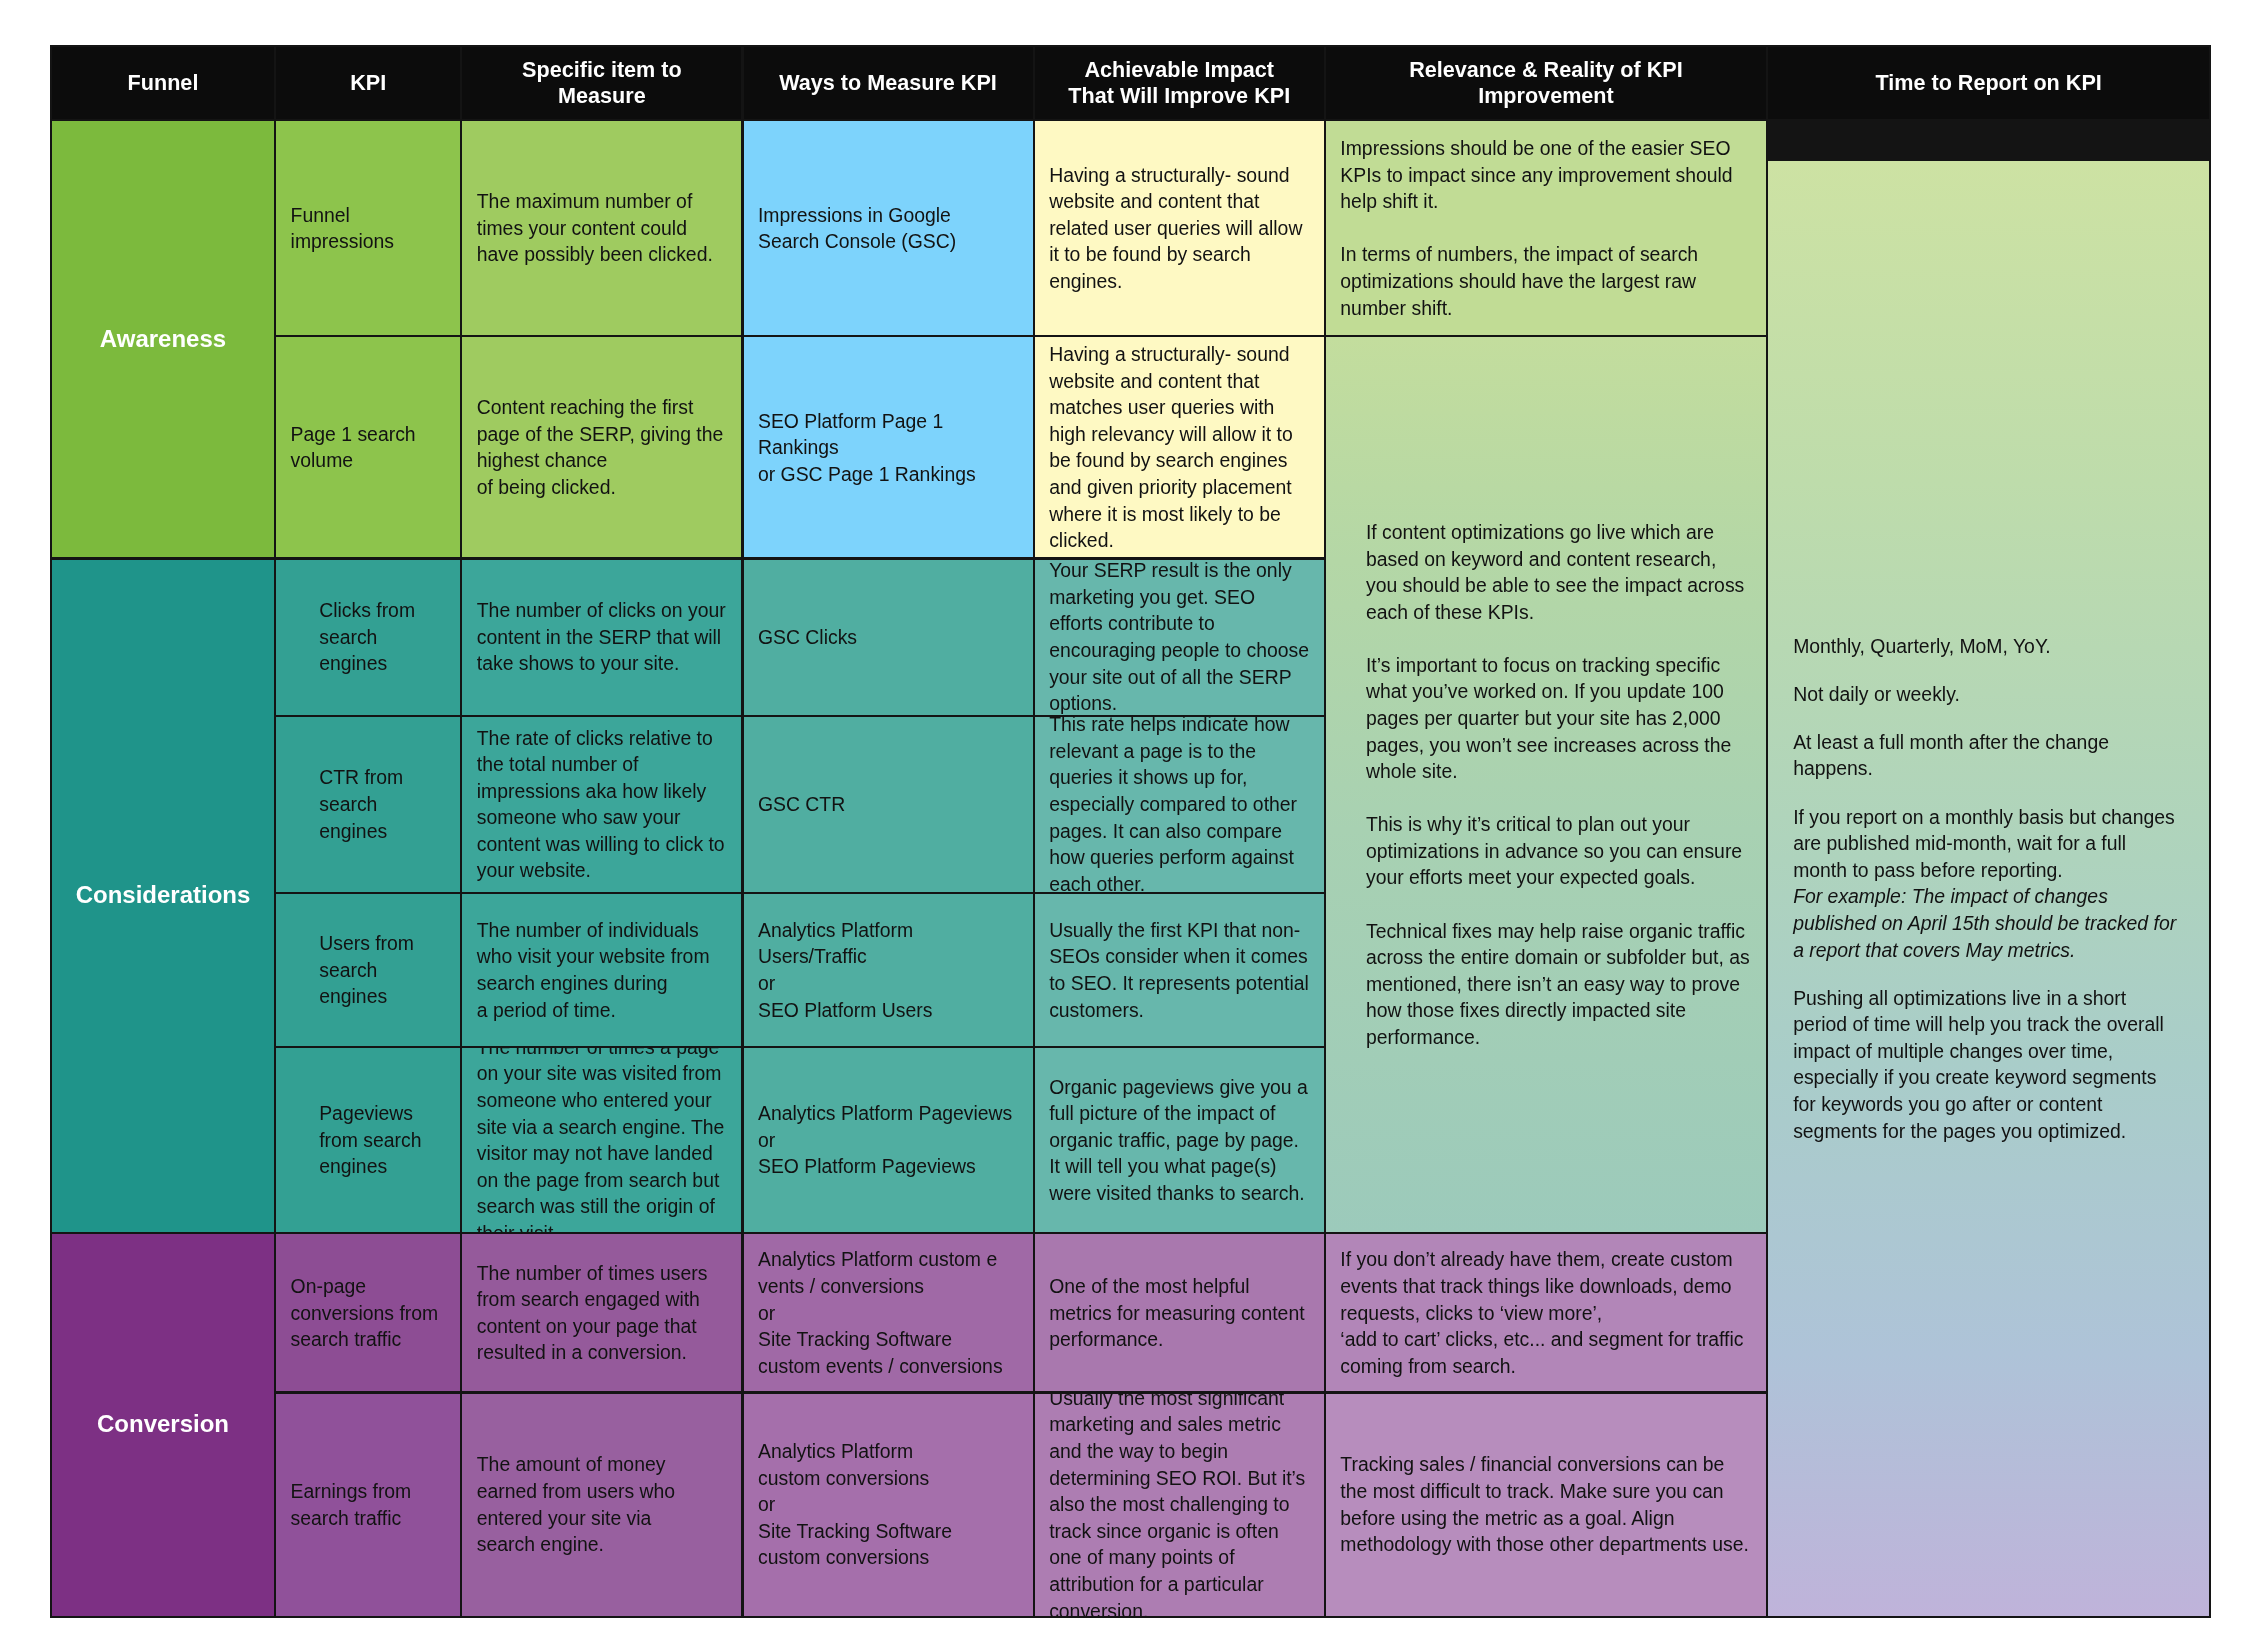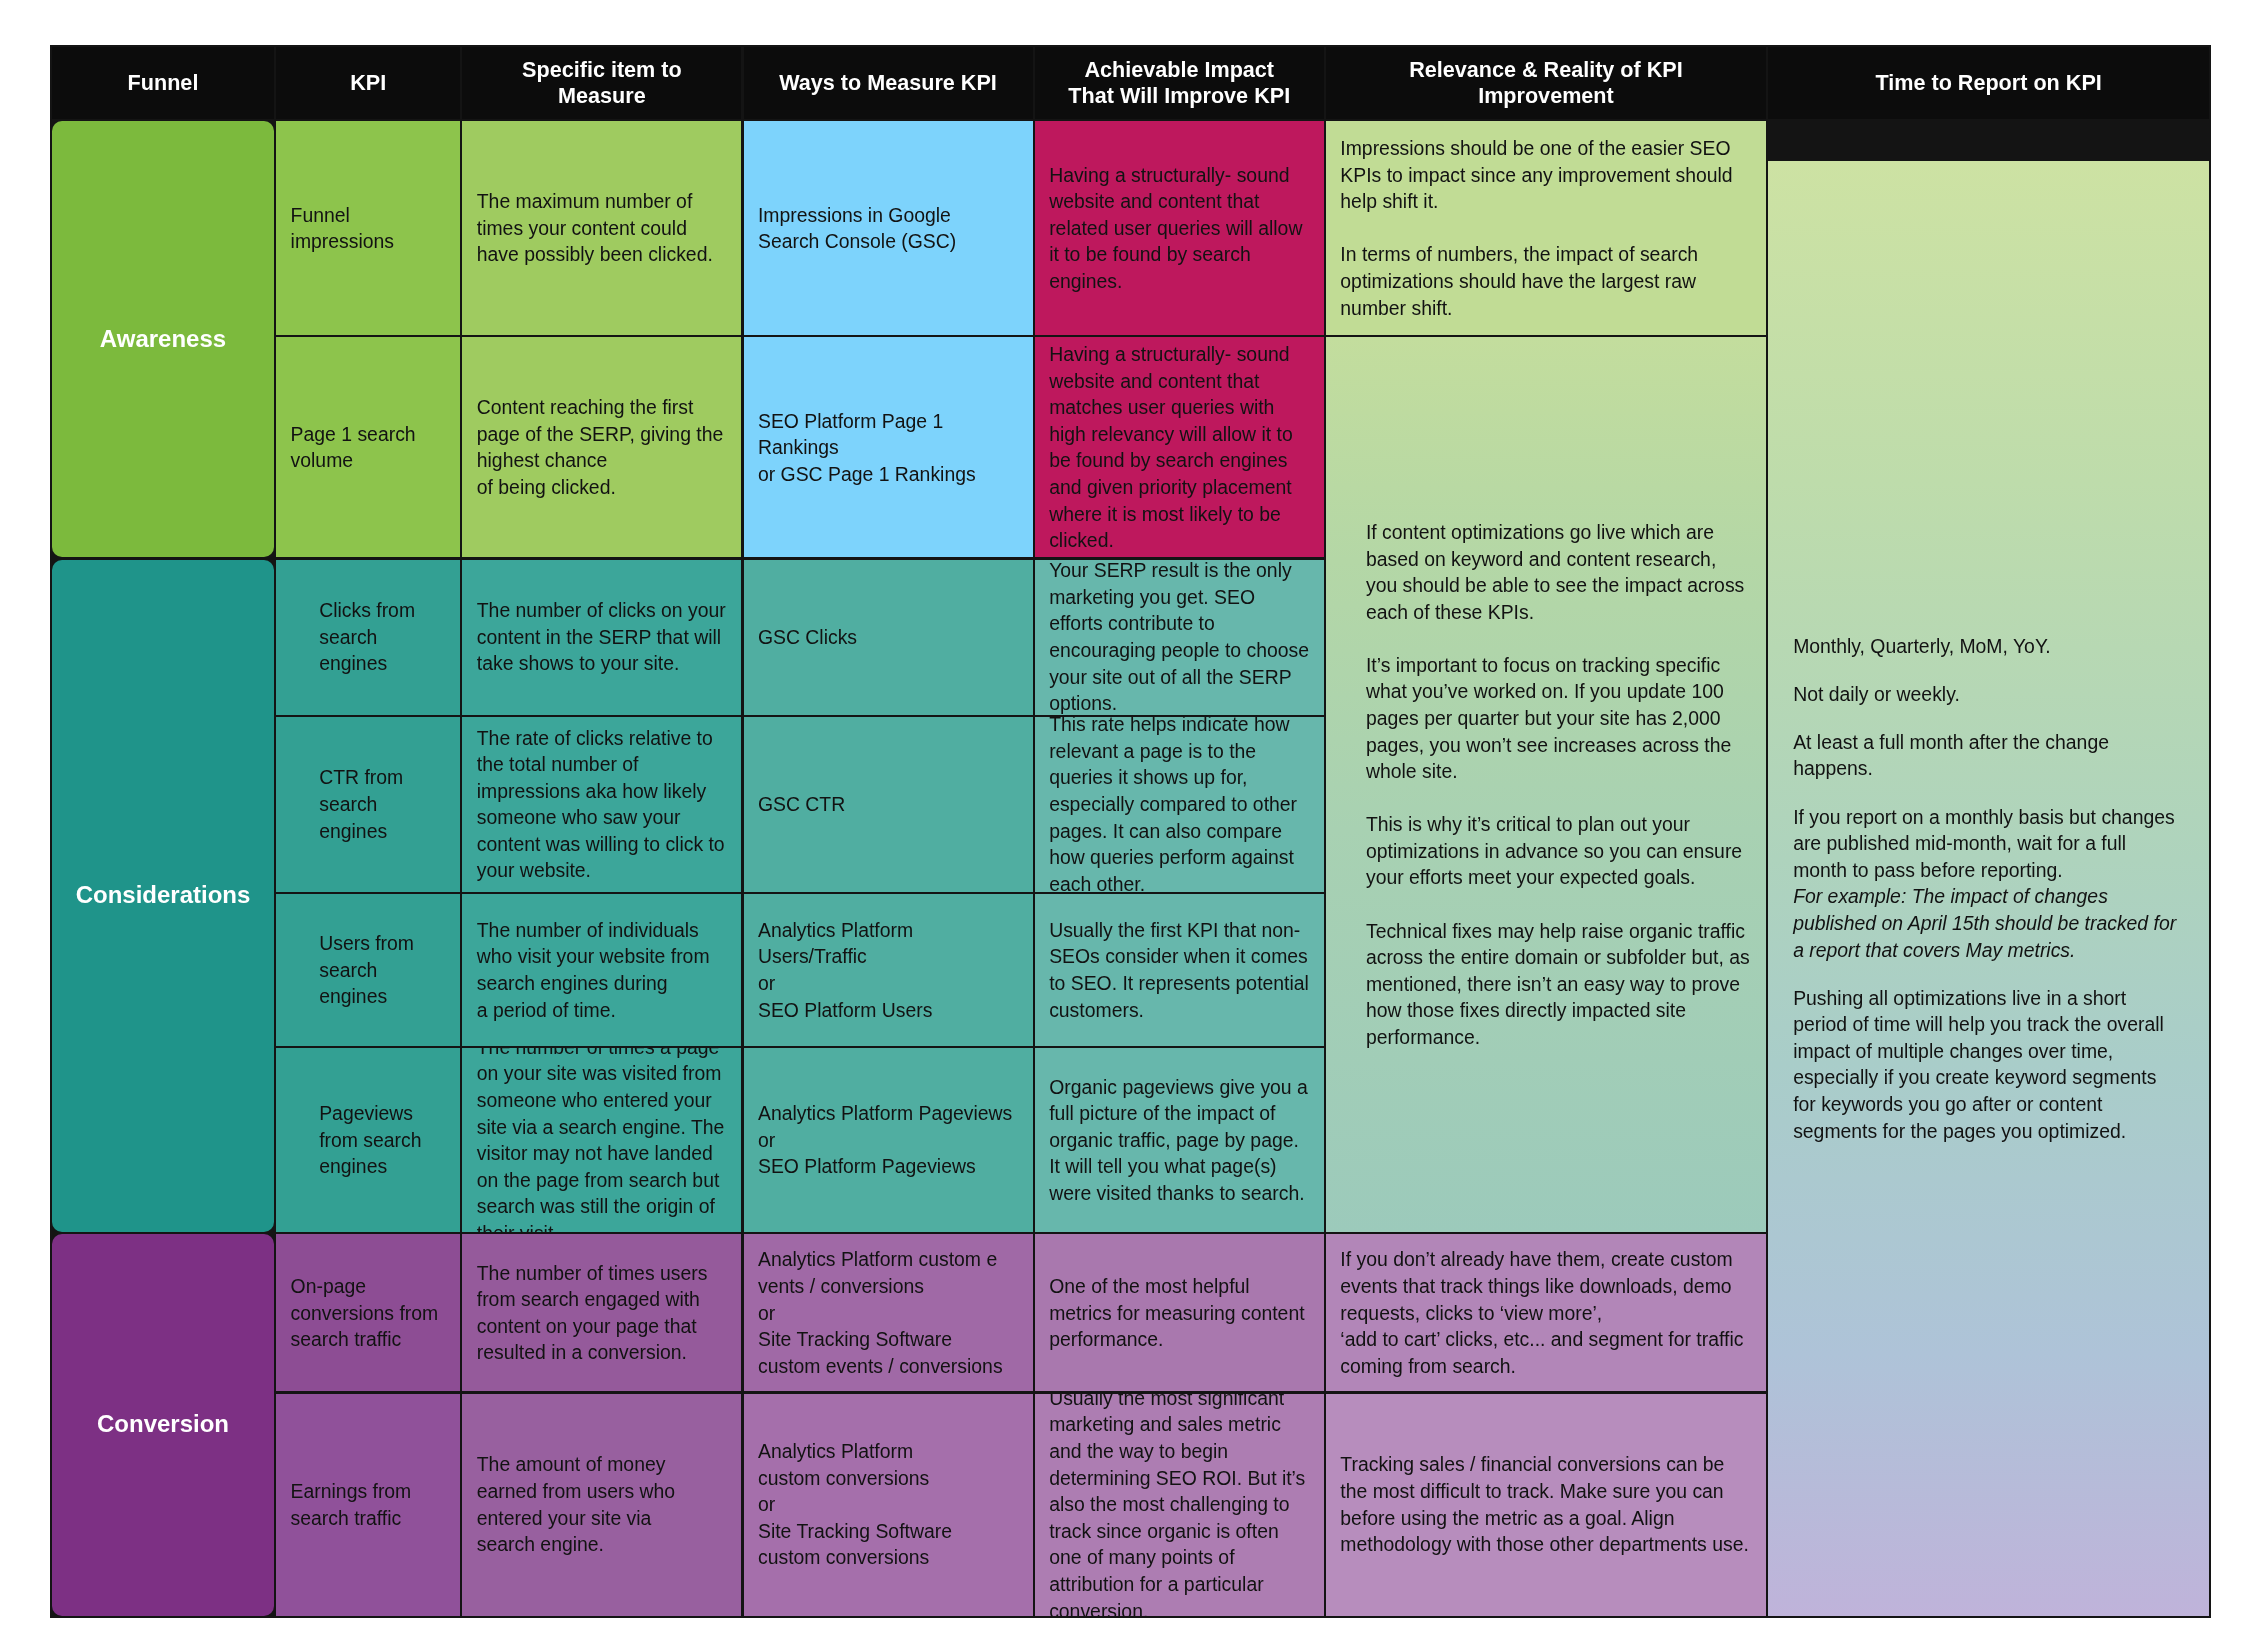--- a/index.html
+++ b/index.html
@@ -22,37 +22,37 @@
     padding:10px 14.4px;overflow:hidden;
     font-size:19.4px;line-height:1.37;
     white-space:pre-line;
   }
   .hd{
     background:#0c0c0c;color:#ffffff;font-weight:bold;font-size:21.6px;
     justify-content:center;text-align:center;line-height:1.2;
   }
   .funnel{
     justify-content:center;text-align:center;
-    color:#ffffff;font-weight:bold;font-size:24px;border-radius:10px;
+    color:#ffffff;font-weight:bold;font-size:24px;
   }
   
   .c1{grid-column:1}.c2{grid-column:2}.c3{grid-column:3}.c4{grid-column:4}
   .c5{grid-column:5}.c6{grid-column:6}.c7{grid-column:7}
   .r1{grid-row:1}.r2{grid-row:2}.r3{grid-row:3}.r4{grid-row:4}.r5{grid-row:5}
   .r6{grid-row:6}.r7{grid-row:7}.r8{grid-row:8}.r9{grid-row:9}
 
   .f-aw{grid-area:2/1/4/2;background:#7cba3d;}
   .f-co{grid-area:4/1/8/2;background:#1f948a;}
   .f-cv{grid-area:8/1/10/2;background:#7d3084;}
 
   
   .aw-kpi{background:#8dc44c;}
   .aw-item{background:#9fcb60;}
   .aw-ways{background:#7dd3fc;}
-  .aw-imp{background:#be185d;}
+  .aw-imp{background:#fef9c3;}
   .rel-a{grid-area:2/6/3/7;background:#c1dc95;}
 
   
   .co-kpi{background:#33a093;padding-left:43px;}
   .co-item{background:#3ca69a;}
   .co-ways{background:#50aea1;}
   .co-imp{background:#67b7ac;}
   .rel-b{grid-area:3/6/8/7;background:linear-gradient(180deg,#c3dd9d 0%,#b4d7a6 25%,#a8d1b2 55%,#9ccabb 100%);padding-left:40px;}
 
   

